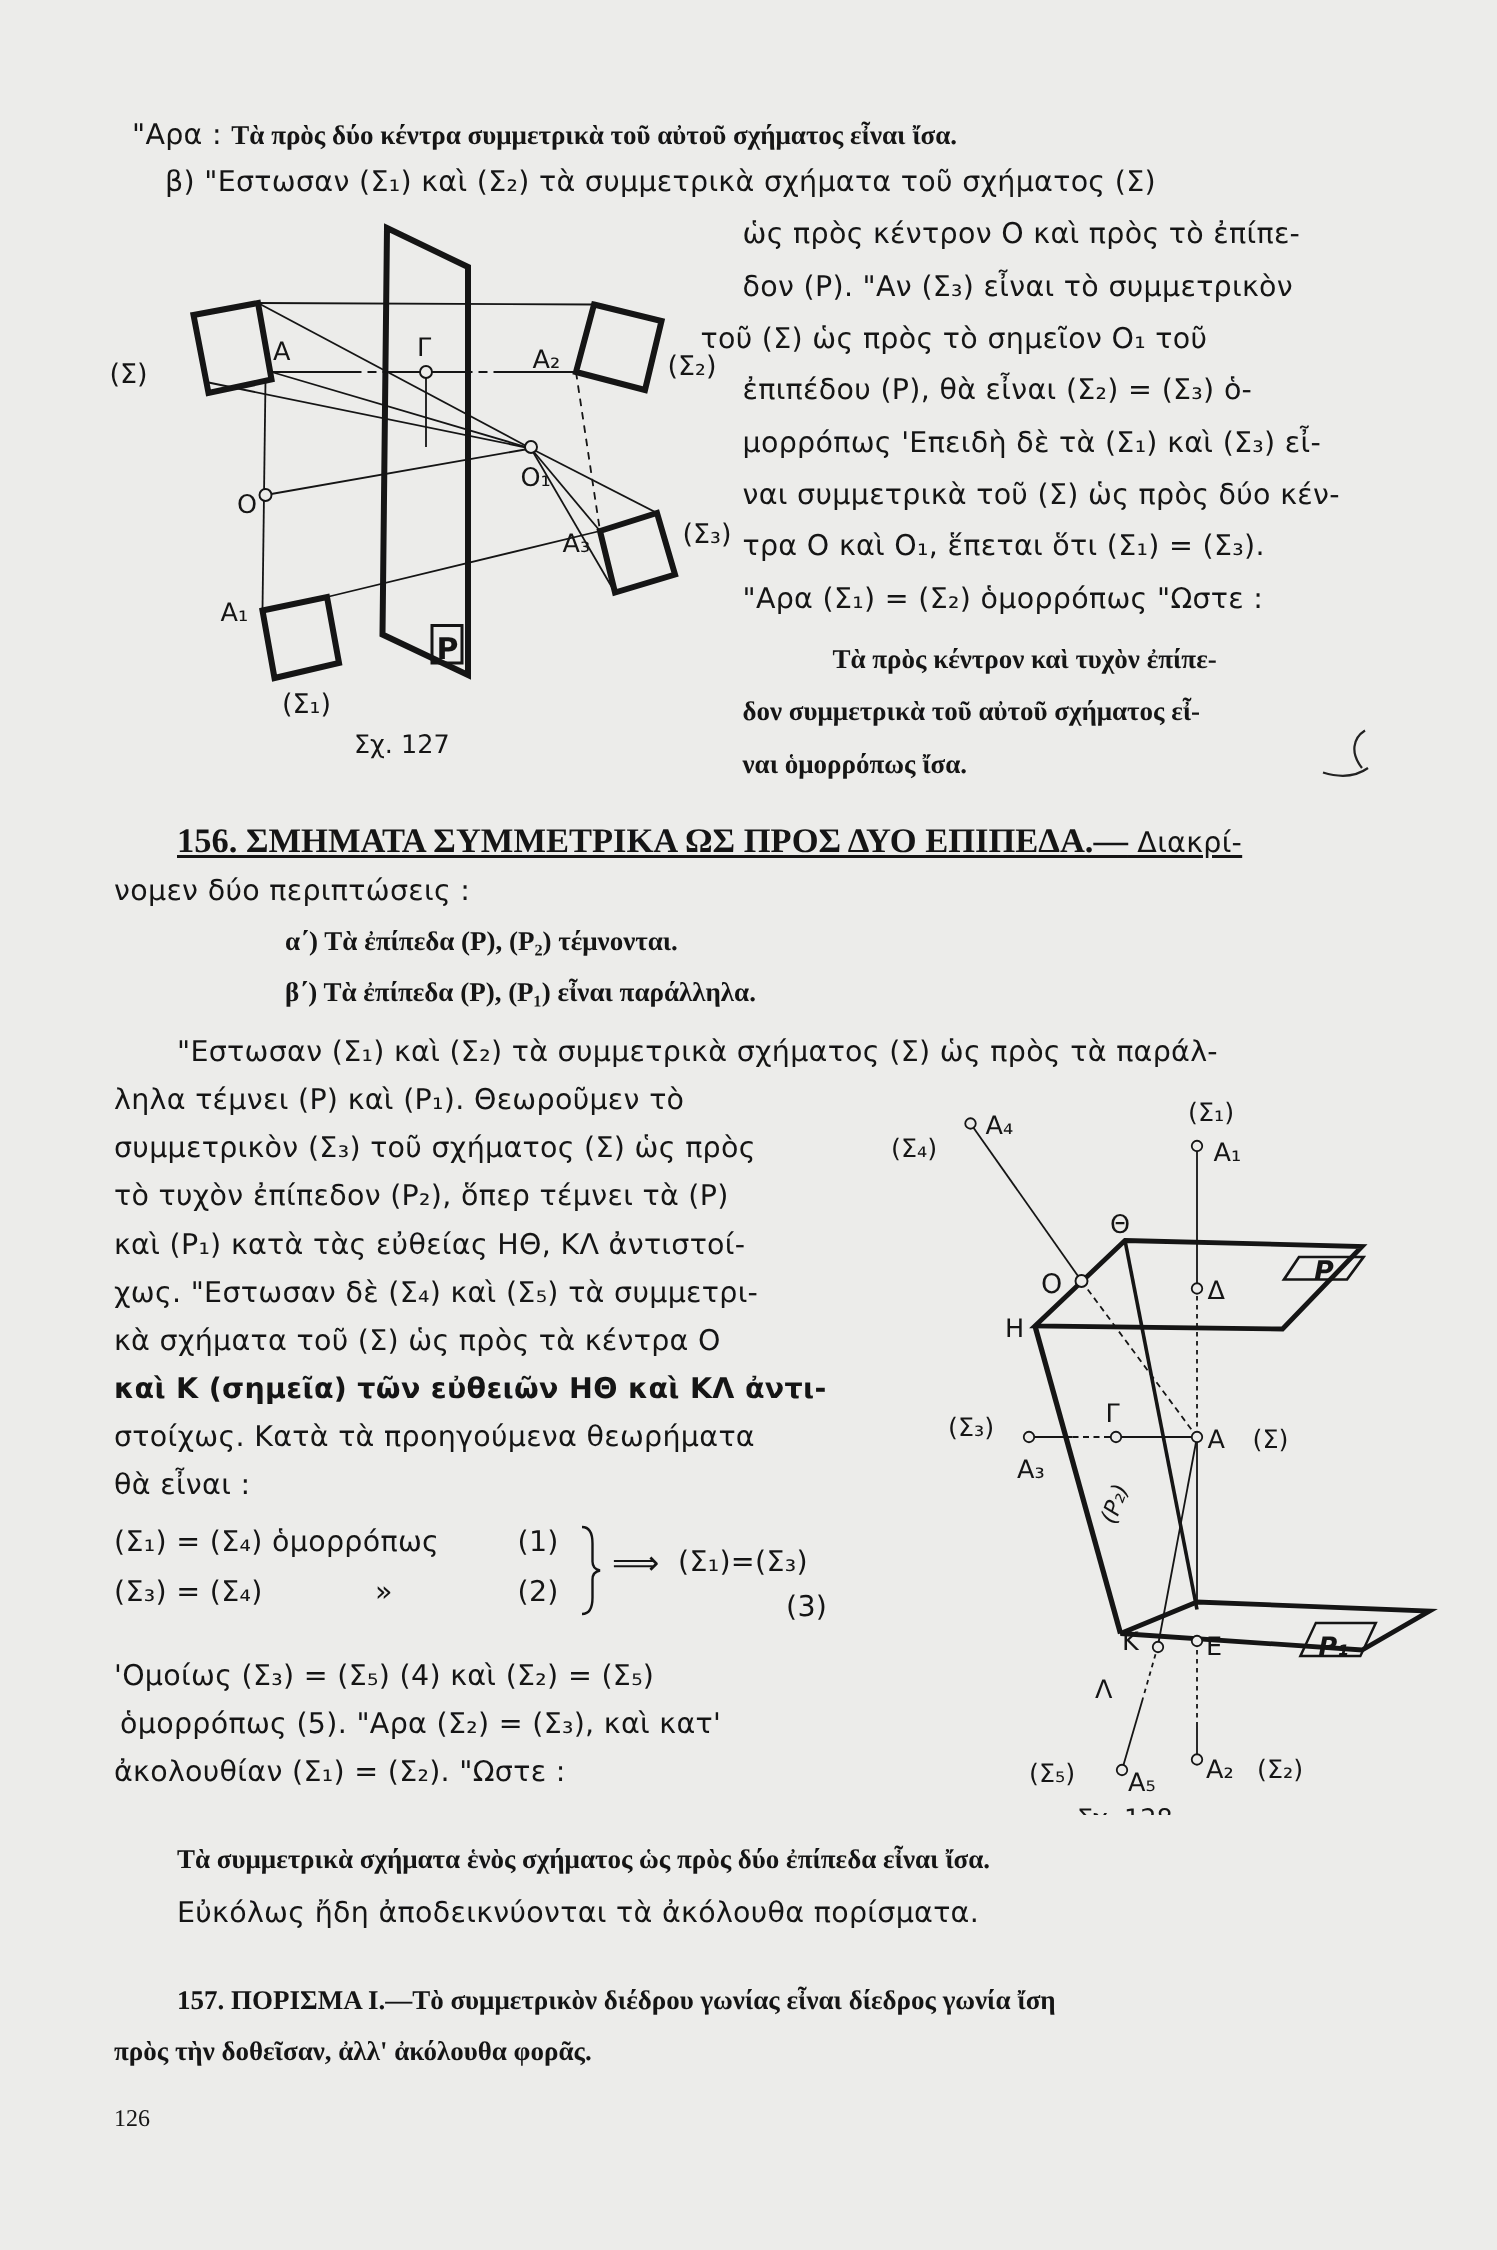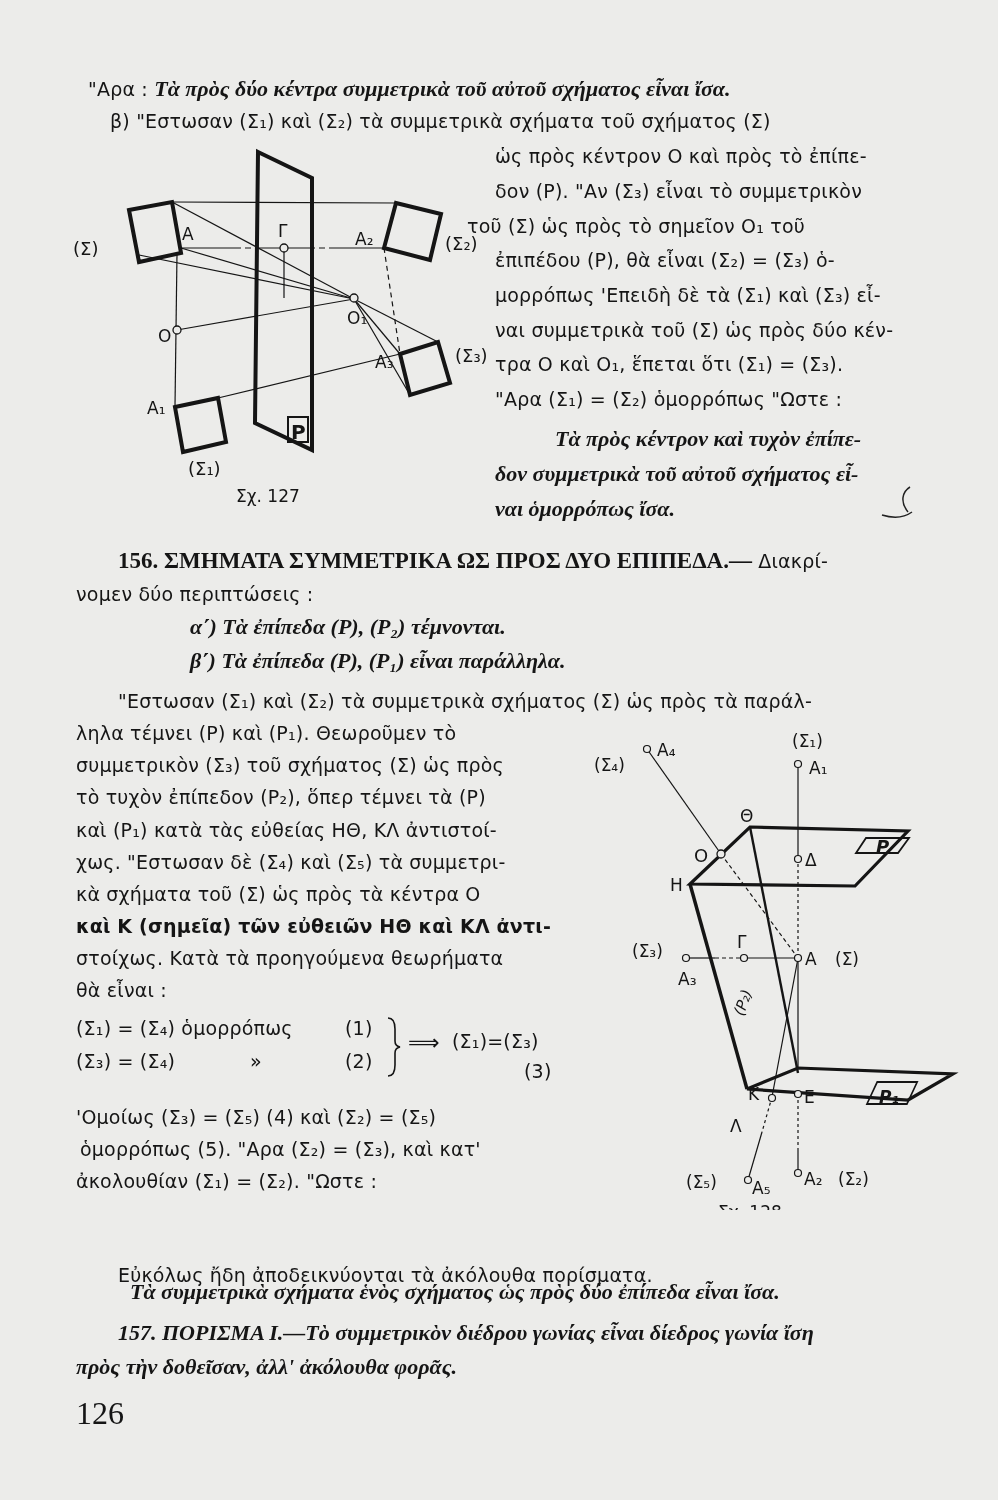--- a/index.html
+++ b/index.html
@@ -3,26 +3,26 @@
 <meta charset="utf-8">
 <style>
   html, body { margin:0; padding:0; }
   body {
     width:998px; height:1500px; position:relative; overflow:hidden;
     background:#ececea;
     font-family:"DejaVu Sans", sans-serif;
     color:#151515;
   }
   .line { position:absolute; white-space:nowrap; font-size:21px; line-height:26px; }
-  .serif { font-family:"Liberation Serif", "DejaVu Serif", serif; font-weight:bold; font-size:22px;font-style:italic; }
+  .serif { font-family:"Liberation Serif", "DejaVu Serif", serif; font-weight:bold; font-size:18px; }
   .heading { font-family:"Liberation Serif", "DejaVu Serif", serif; font-weight:bold; font-size:23px; }
   .sans { font-family:"DejaVu Sans", sans-serif; font-size:19px; letter-spacing:0.2px; }
   svg text { font-family:"DejaVu Sans", sans-serif; fill:#151515; }
   .fig { position:absolute; }
-  .pageno { font-family:"Liberation Serif", serif; font-size:32px; }
+  .pageno { font-family:"Liberation Serif", serif; font-size:16px; }
 </style>
 </head>
 <body>
 
 <div class="line" style="left:88px;top:76px;">
   <span class="sans">"Αρα : </span><span class="serif">Τὰ πρὸς δύο κέντρα συμμετρικὰ τοῦ αὐτοῦ σχήματος εἶναι ἴσα.</span>
 </div>
 
 <div class="line sans" style="left:110px;top:108px;">β) "Εστωσαν (Σ₁) καὶ (Σ₂) τὰ συμμετρικὰ σχήματα τοῦ σχήματος (Σ)</div>
 <div class="line sans" style="left:495px;top:143px;">ὡς πρὸς κέντρον Ο καὶ πρὸς τὸ ἐπίπε-</div>
@@ -79,21 +79,21 @@
   <text x="277" y="184" font-size="17">O₁</text>
   <text x="88" y="202" font-size="17">O</text>
   <text x="305" y="228" font-size="17">A₃</text>
   <text x="385" y="222" font-size="18">(Σ₃)</text>
   <text x="77" y="274" font-size="17">A₁</text>
   <text x="221" y="299" font-size="20" font-weight="bold">P</text>
   <text x="118" y="335" font-size="18">(Σ₁)</text>
   <text x="166" y="362" font-size="17">Σχ. 127</text>
 </svg>
 
-<div class="line" style="left:118px;top:548px;">
+<div class="line" style="left:118px;top:548px;text-decoration:underline;">
   <span class="heading">156. ΣΜΗΜΑΤΑ ΣΥΜΜΕΤΡΙΚΑ ΩΣ ΠΡΟΣ ΔΥΟ ΕΠΙΠΕΔΑ.—</span><span class="sans"> Διακρί-</span>
 </div>
 <div class="line sans" style="left:76px;top:581px;">νομεν δύο περιπτώσεις :</div>
 <div class="line serif" style="left:190px;top:614px;">α΄) Τὰ ἐπίπεδα (Ρ), (Ρ₂) τέμνονται.</div>
 <div class="line serif" style="left:190px;top:648px;">β΄) Τὰ ἐπίπεδα (Ρ), (Ρ₁) εἶναι παράλληλα.</div>
 
 <div class="line sans" style="left:118px;top:688px;">"Εστωσαν (Σ₁) καὶ (Σ₂) τὰ συμμετρικὰ σχήματος (Σ) ὡς πρὸς τὰ παράλ-</div>
 <div class="line sans" style="left:76px;top:720px;">ληλα τέμνει (Ρ) καὶ (Ρ₁). Θεωροῦμεν τὸ</div>
 <div class="line sans" style="left:76px;top:752px;">συμμετρικὸν (Σ₃) τοῦ σχήματος (Σ) ὡς πρὸς</div>
 <div class="line sans" style="left:76px;top:784px;">τὸ τυχὸν ἐπίπεδον (Ρ₂), ὅπερ τέμνει τὰ (Ρ)</div>
@@ -178,19 +178,19 @@
   <text x="224" y="383" font-size="17">E</text>
   <text x="150" y="412" font-size="17">Λ</text>
   <text x="299" y="383" font-size="17" font-weight="bold" font-style="italic">P₁</text>
   <text x="106" y="468" font-size="17">(Σ₅)</text>
   <text x="172" y="474" font-size="17">A₅</text>
   <text x="224" y="465" font-size="17">A₂</text>
   <text x="258" y="465" font-size="17">(Σ₂)</text>
   <text x="138" y="498" font-size="17">Σχ. 128</text>
 </svg>
 
-<div class="line serif" style="left:118px;top:1279px;margin-left:12px;">Τὰ συμμετρικὰ σχήματα ἑνὸς σχήματος ὡς πρὸς δύο ἐπίπεδα εἶναι ἴσα.</div>
+<div class="line serif" style="left:118px;top:1226px;">Τὰ συμμετρικὰ σχήματα ἑνὸς σχήματος ὡς πρὸς δύο ἐπίπεδα εἶναι ἴσα.</div>
 <div class="line sans" style="left:118px;top:1262px;">Εὐκόλως ἤδη ἀποδεικνύονται τὰ ἀκόλουθα πορίσματα.</div>
 
 <div class="line serif" style="left:118px;top:1320px;">157. ΠΟΡΙΣΜΑ Ι.—Τὸ συμμετρικὸν διέδρου γωνίας εἶναι δίεδρος γωνία ἴση</div>
 <div class="line serif" style="left:76px;top:1354px;">πρὸς τὴν δοθεῖσαν, ἀλλ' ἀκόλουθα φορᾶς.</div>
 
 <div class="line pageno" style="left:76px;top:1400px;">126</div>
 
 </body></html>

